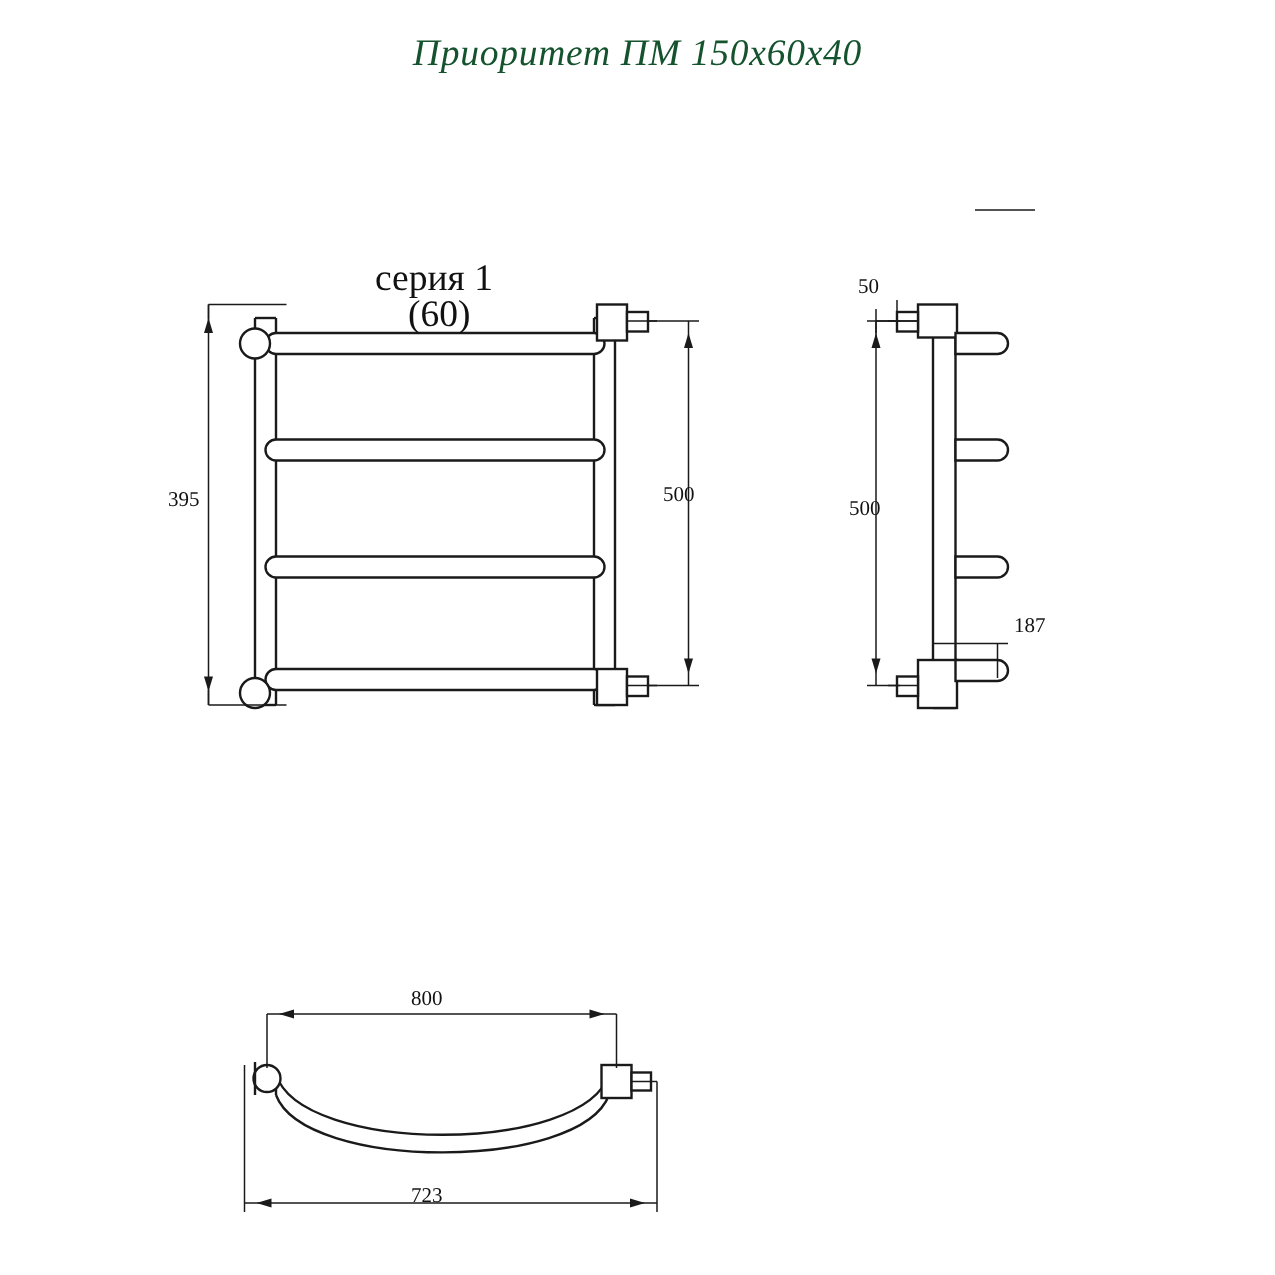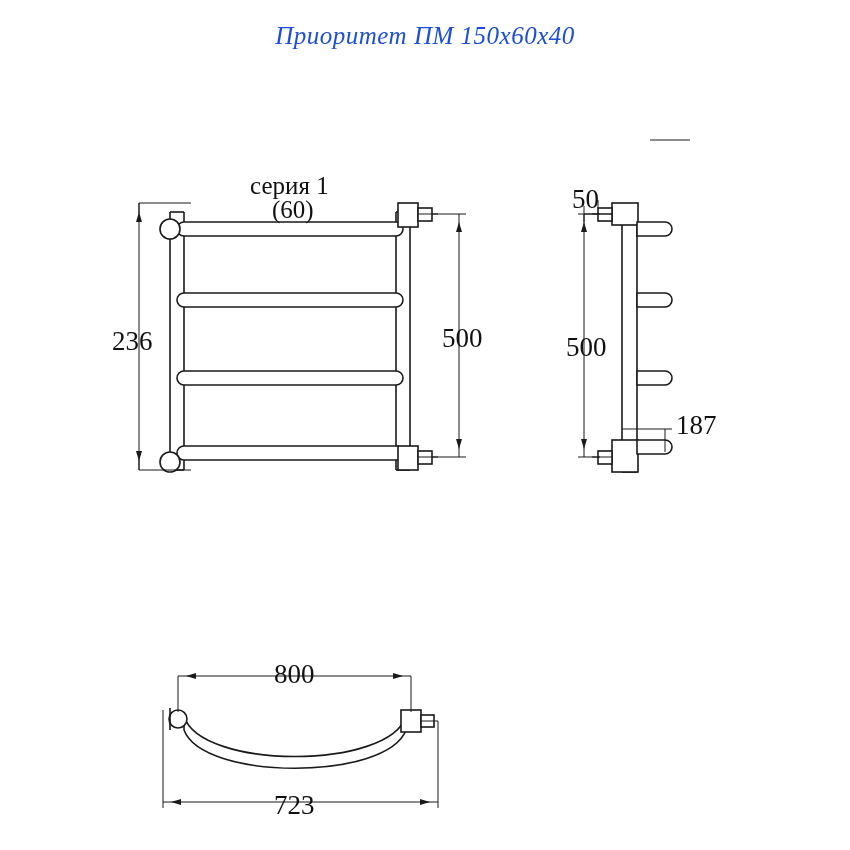--- a/index.html
+++ b/index.html
@@ -24,27 +24,27 @@
   .title {
     position: absolute;
     top: 22px;
     left: 0;
     width: 850px;
     text-align: center;
     font-family: "Liberation Serif", serif;
     font-style: italic;
     font-size: 25px;
     letter-spacing: 0.5px;
-    color: #1d4ed8;
+    color: #14532d;
     white-space: nowrap;
   }
   .label {
     position: absolute;
     font-family: "Liberation Serif", serif;
-    font-size: 27px;
+    font-size: 14px;
     color: #111;
     white-space: nowrap;
   }
   .label.italic {
     font-size: 25px;
   }
   svg {
     position: absolute;
     top: 0;
     left: 0;
@@ -176,21 +176,21 @@
       <line class="ln thin" x1="438" y1="721" x2="438" y2="808"></line>
       <polygon points="171,802 181,799 181,805" fill="#1a1a1a"></polygon>
       <polygon points="430,802 420,799 420,805" fill="#1a1a1a"></polygon>
     </g>
 
   </svg>
 
   <div class="label italic" style="left:250px; top:172px;">серия 1</div>
   <div class="label italic" style="left:272px; top:196px;text-align:right;">(60)</div>
 
-  <div class="label" style="left:112px; top:326px;">236</div>
+  <div class="label" style="left:112px; top:326px;">395</div>
 
   <div class="label" style="left:442px; top:323px;">500</div>
 
   <div class="label" style="left:572px; top:184px;">50</div>
 
   <div class="label" style="left:566px; top:332px;">500</div>
 
   <div class="label" style="left:676px; top:410px;">187</div>
 
   <div class="label" style="left:274px; top:659px;">800</div>

